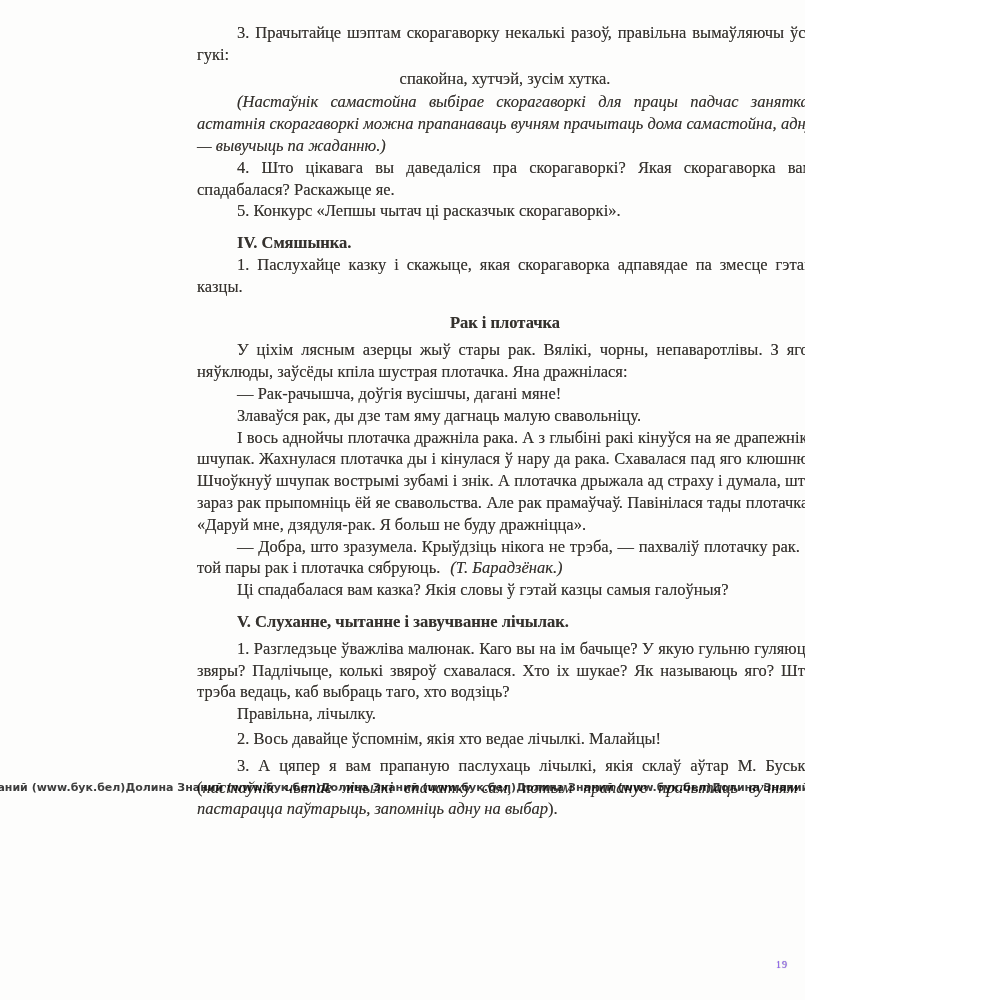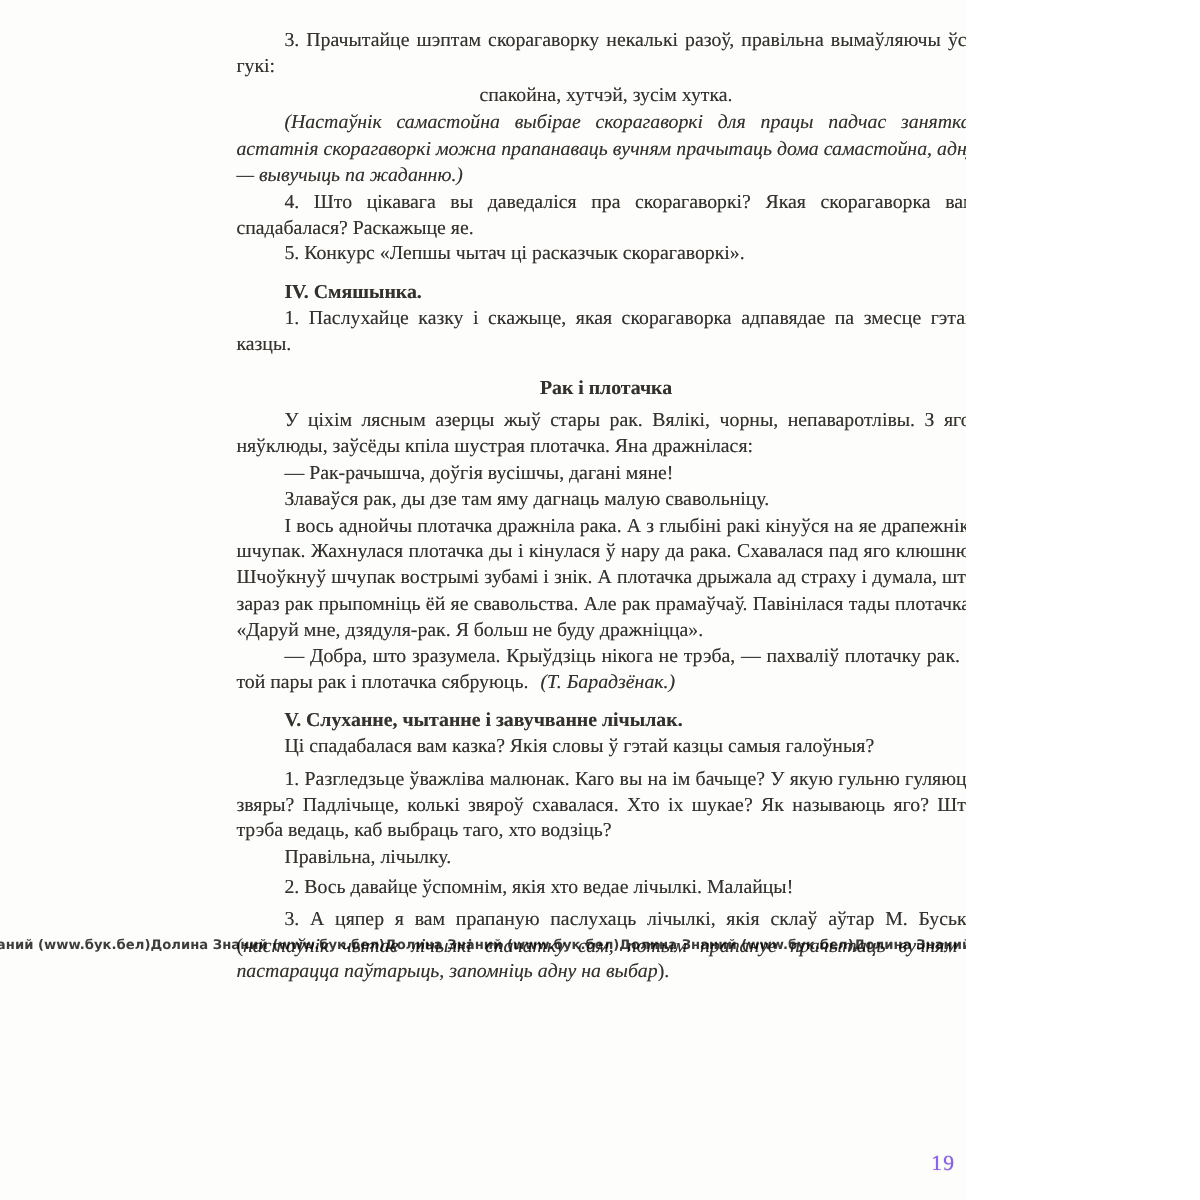--- a/index.html
+++ b/index.html
@@ -64,21 +64,21 @@
     font-size: 11px;
     font-weight: bold;
     color: #3d3d3d;
     mix-blend-mode: multiply;
     pointer-events: none;
   }
   .page-number {
     position: absolute;
     left: 776px;
     top: 959px;
-    font-size: 18px;
+    font-size: 10px;
     letter-spacing: 1px;
     color: #8b5cf6;
     text-shadow: 0 0 1px rgba(120, 118, 111, 0.8);
   }
 </style>
 </head>
 <body>
 
 <div class="page">
 
@@ -103,23 +103,23 @@
     <p class="para"><span>У ціхім лясным азерцы жыў стары рак. Вялікі, чорны, непаваротлівы. З яго, няўклюды, заўсёды кпіла шустрая плотачка. Яна дражнілася:</span></p>
 
     <p class="para"><span>— Рак-рачышча, доўгія вусішчы, дагані мяне!</span></p>
 
     <p class="para"><span>Злаваўся рак, ды дзе там яму дагнаць малую свавольніцу.</span></p>
 
     <p class="para"><span>І вось аднойчы плотачка дражніла рака. А з глыбіні ракі кінуўся на яе драпежнік-шчупак. Жахнулася плотачка ды і кінулася ў нару да рака. Схавалася пад яго клюшню. Шчоўкнуў шчупак вострымі зубамі і знік. А плотачка дрыжала ад страху і думала, што зараз рак прыпомніць ёй яе свавольства. Але рак прамаўчаў. Павінілася тады плотачка: «Даруй мне, дзядуля-рак. Я больш не буду дражніцца».</span></p>
 
     <p class="para"><span>— Добра, што зразумела. Крыўдзіць нікога не трэба, — пахваліў плотачку рак. З той пары рак і плотачка сябруюць.</span><span class="author-credit">(Т. Барадзёнак.)</span></p>
 
+    <p class="para"><span>Ці спадабалася вам казка? Якія словы ў гэтай казцы самыя галоўныя?</span></p>
+
     <p class="para bold mt10"><span>V. Слуханне, чытанне і завучванне лічылак.</span></p>
-
-    <p class="para"><span>Ці спадабалася вам казка? Якія словы ў гэтай казцы самыя галоўныя?</span></p>
 
     <p class="para mt5"><span>1. Разгледзьце ўважліва малюнак. Каго вы на ім бачыце? У якую гульню гуляюць звяры? Падлічыце, колькі звяроў схавалася. Хто іх шукае? Як называюць яго? Што трэба ведаць, каб выбраць таго, хто водзіць?</span></p>
 
     <p class="para"><span>Правільна, лічылку.</span></p>
 
     <p class="para mt3"><span>2. Вось давайце ўспомнім, якія хто ведае лічылкі. Малайцы!</span></p>
 
     <p class="para mt5"><span>3. А цяпер я вам прапаную паслухаць лічылкі, якія склаў аўтар М. Бусько (</span><span class="italic">настаўнік чытае лічылкі спачатку сам, потым прапануе прачытаць вучням і пастарацца паўтарыць, запомніць адну на выбар</span><span>).</span></p>
 
 

